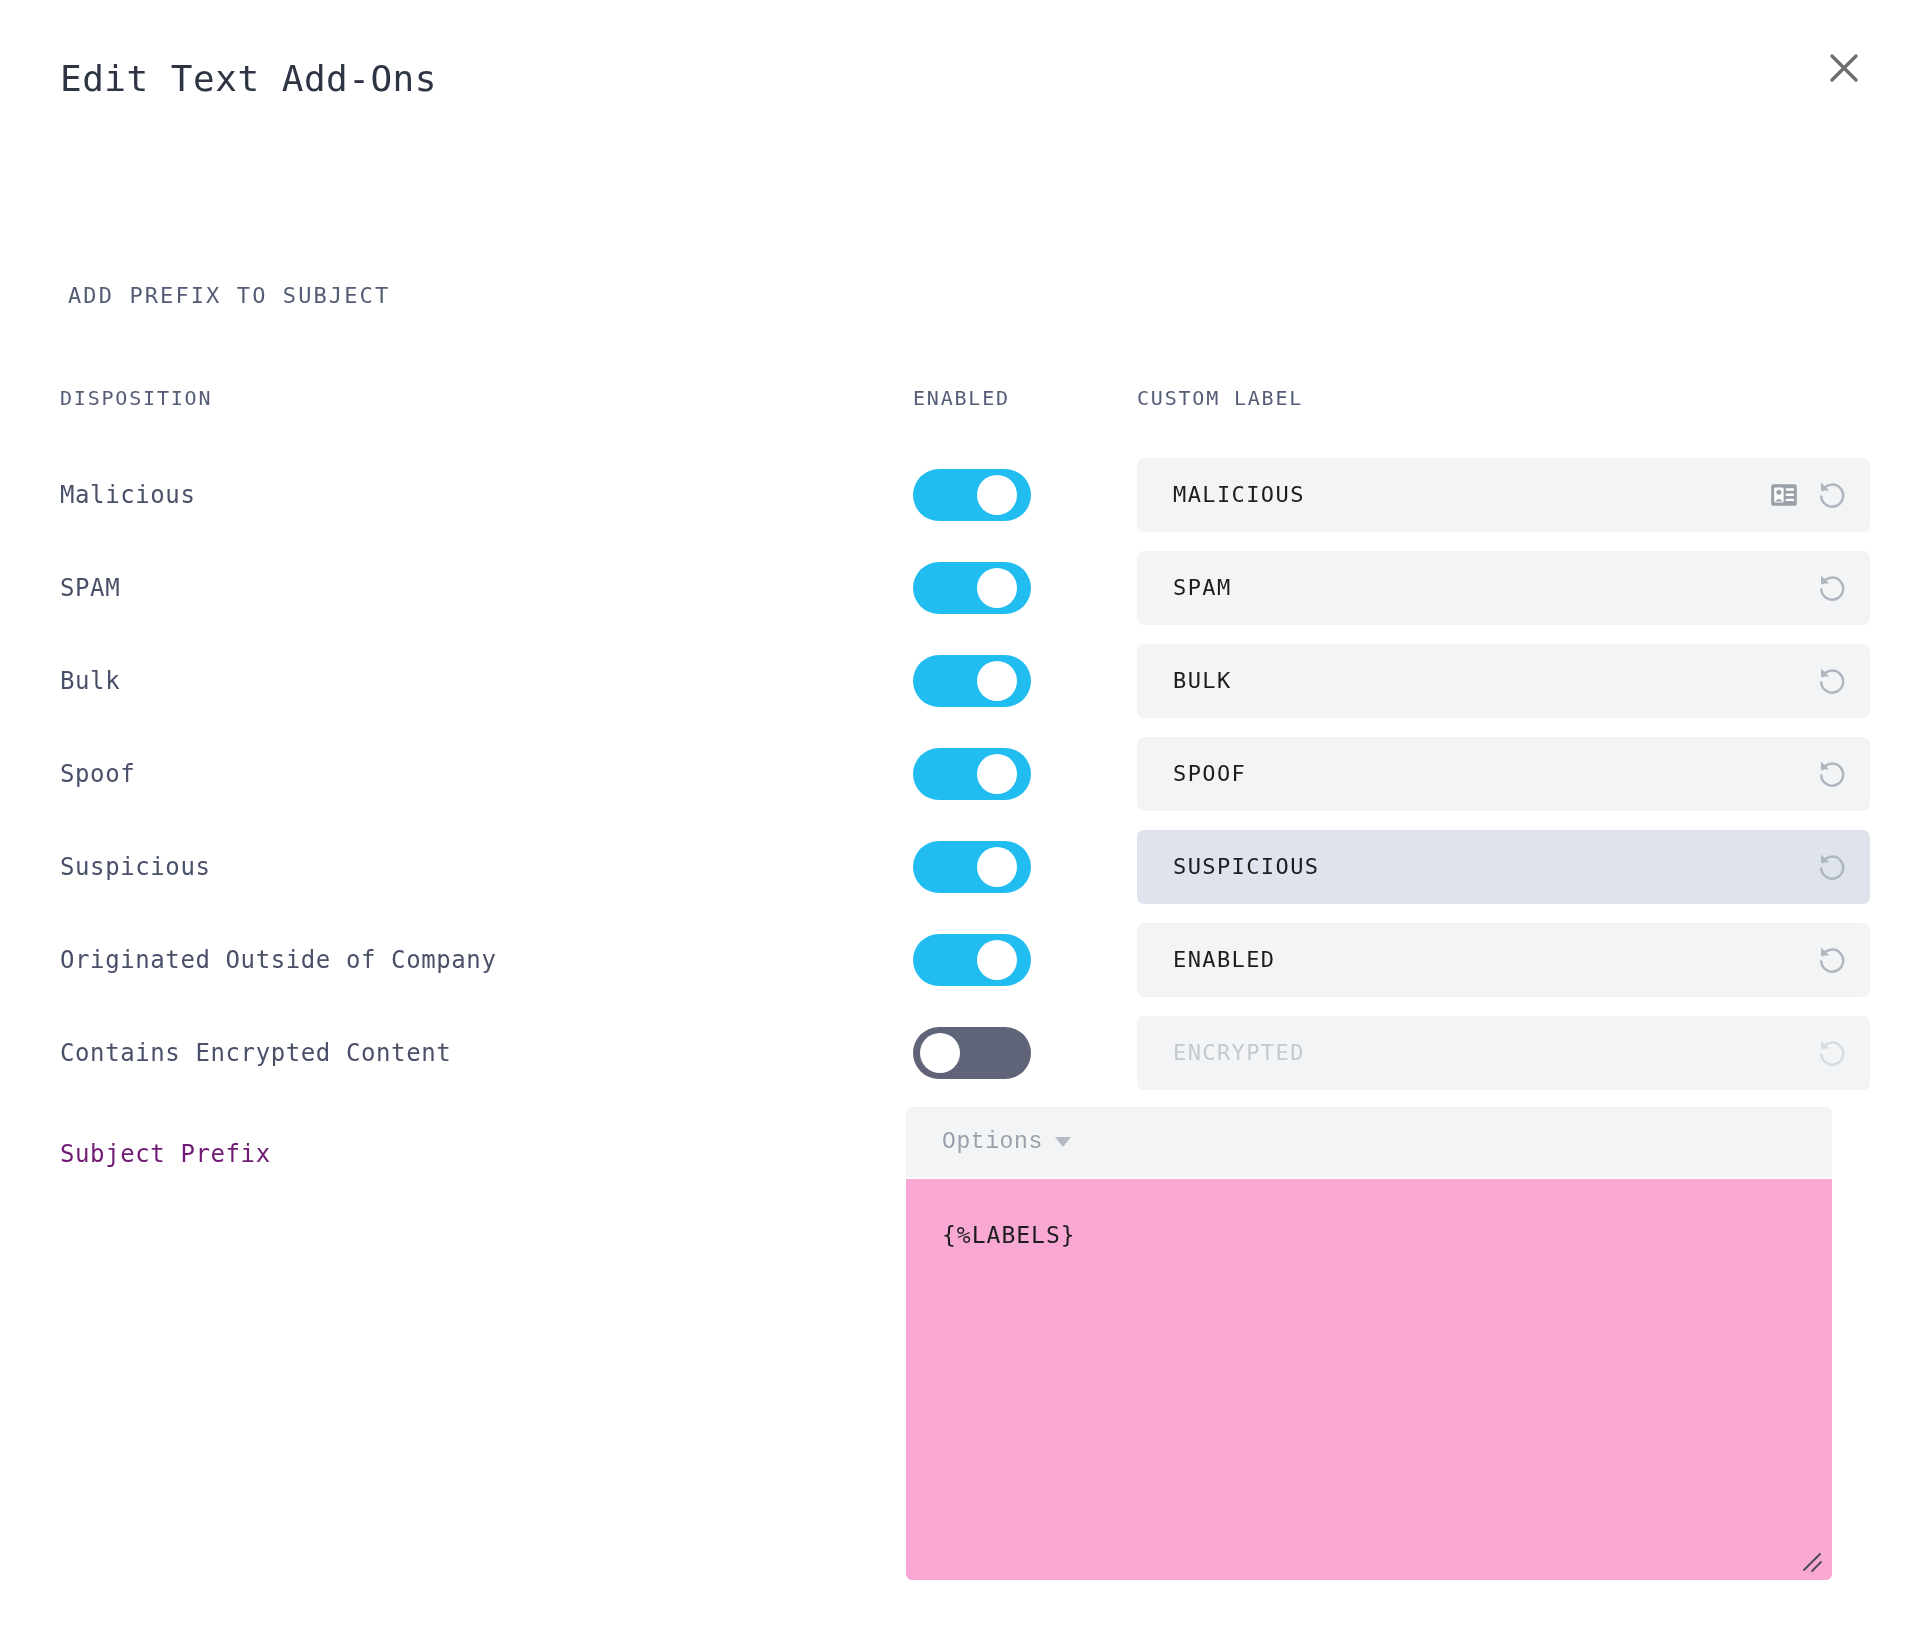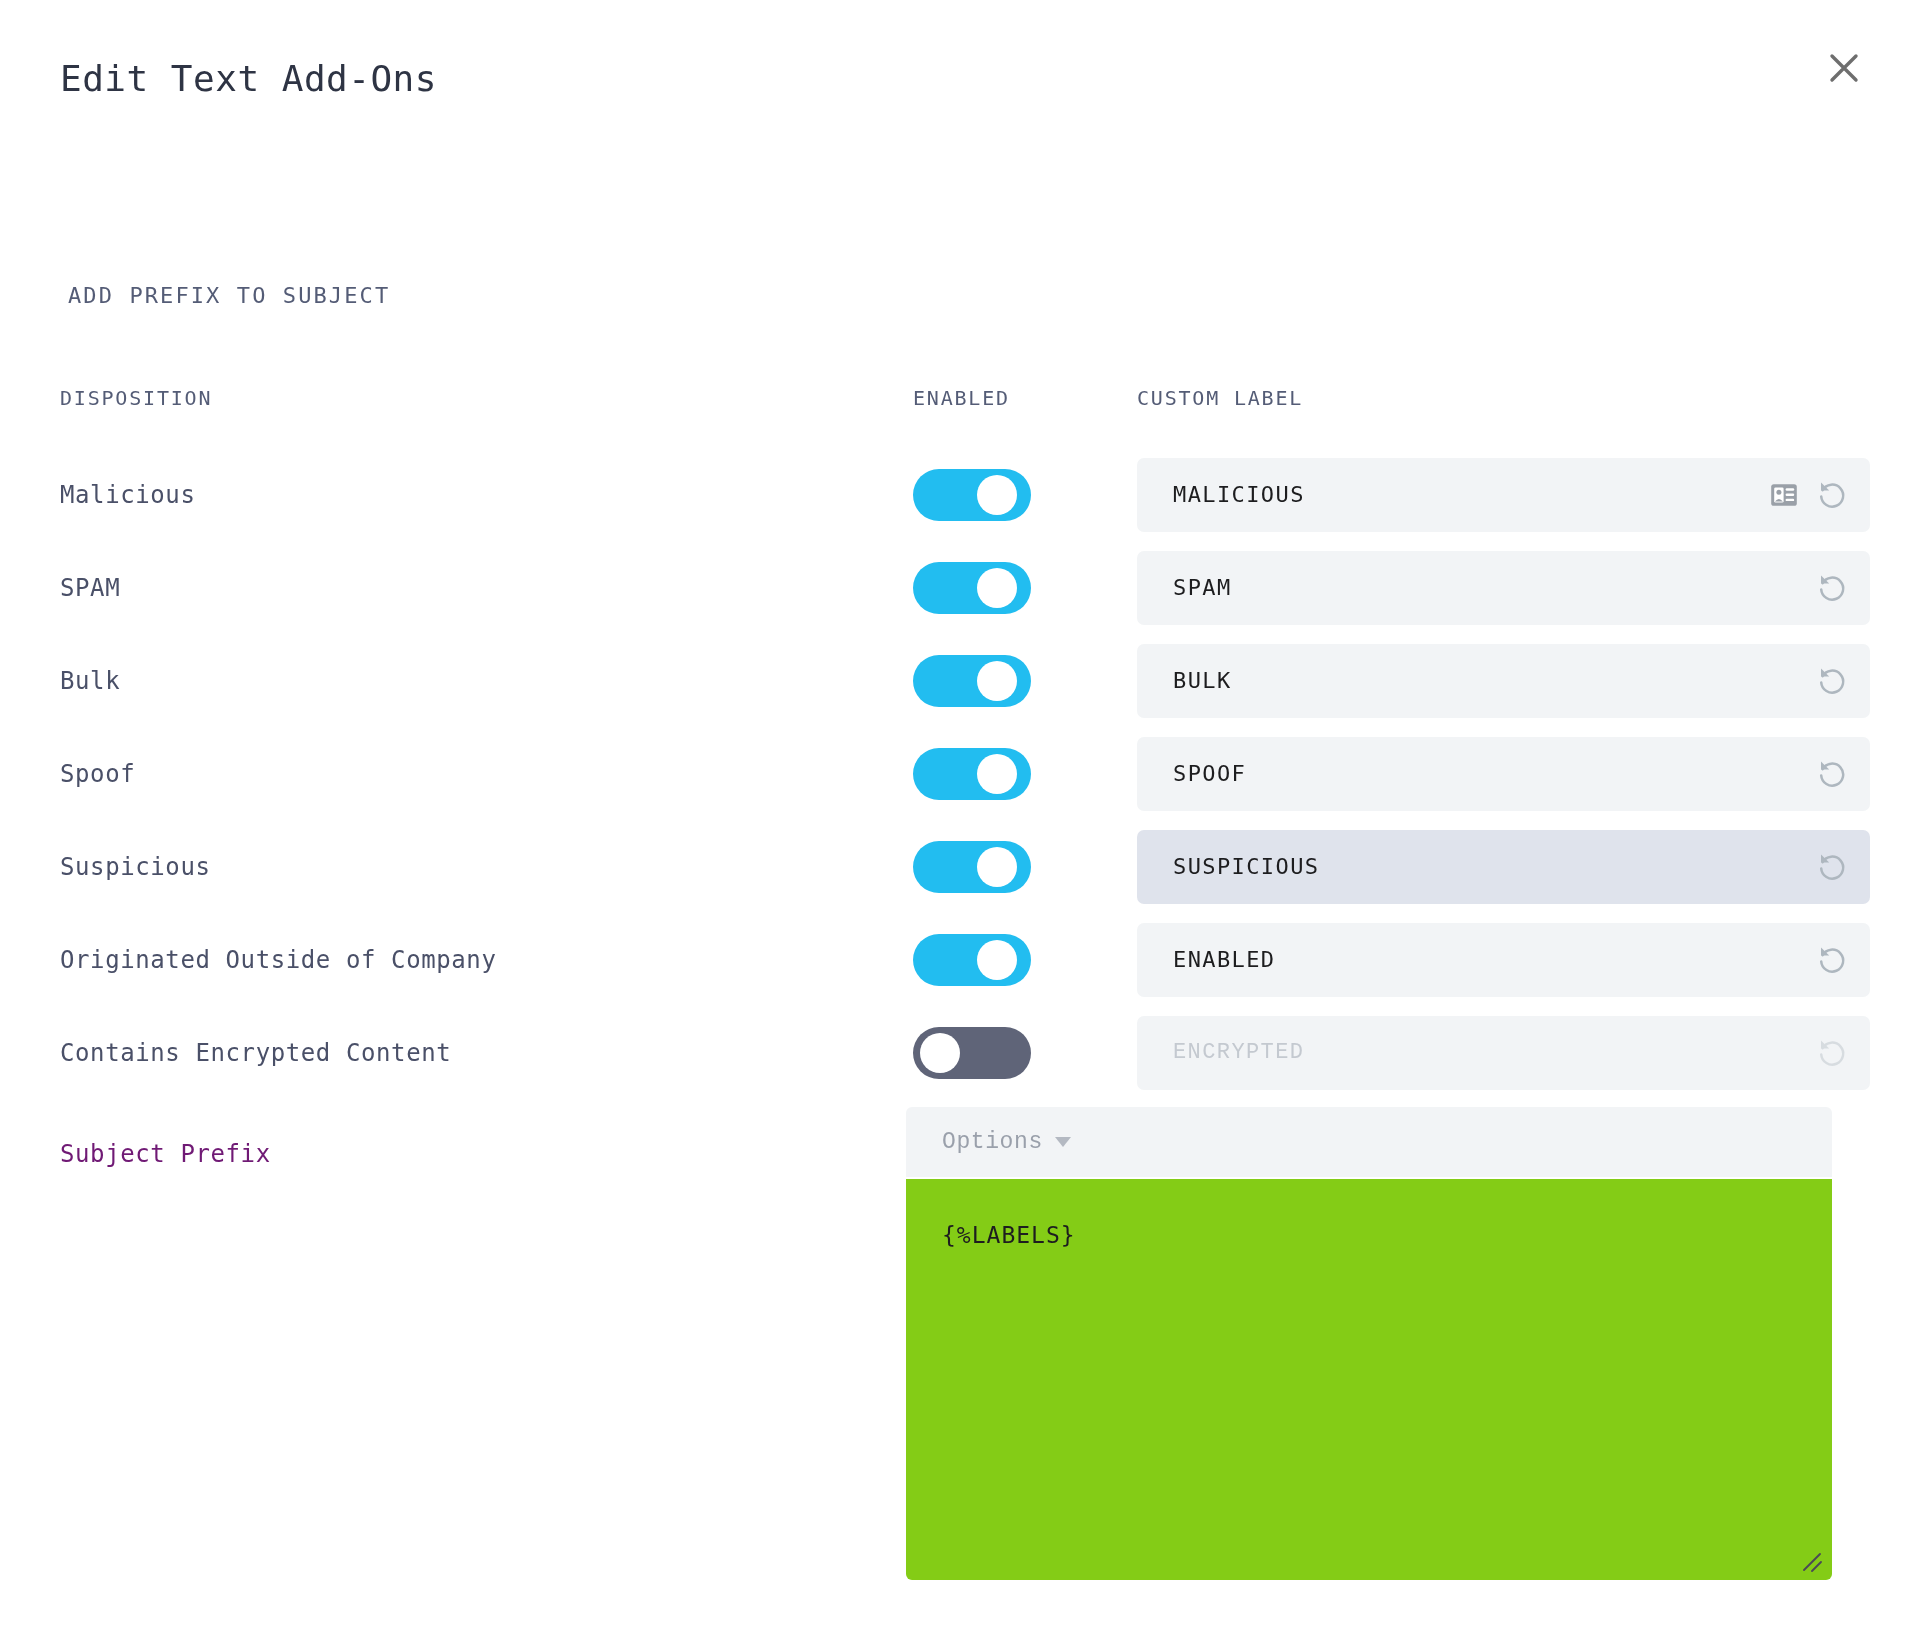--- a/index.html
+++ b/index.html
@@ -145,21 +145,21 @@
   }
   .label-field.highlight { background: #dfe3ec; }
   .label-field .value {
     flex: 1;
     font-size: 22px;
     letter-spacing: 1.4px;
     color: #1d1d1f;
     white-space: nowrap;
     overflow: hidden;
   }
-  .label-field.disabled .value { color: #c4c9d0; font-family: Liberation Mono, monospace; }
+  .label-field.disabled .value { color: #c4c9d0; }
   .field-icons {
     display: flex;
     align-items: center;
     gap: 16px;
     flex: 0 0 auto;
   }
   .icon-btn {
     background: none;
     border: none;
     padding: 0;
@@ -219,21 +219,21 @@
   }
   .caret {
     width: 0; height: 0;
     border-left: 8px solid transparent;
     border-right: 8px solid transparent;
     border-top: 10px solid #b4b9c2;
   }
   .editor-body {
     position: relative;
     height: 403px;
-    background: #84cc16;
+    background: #f9a8d4;
     border-radius: 0 0 6px 6px;
     border-top: 2px solid #ffffff;
     padding: 43px 36px 0 36px;
   }
   .editor-text {
     font-size: 23px;
     letter-spacing: 1.0px;
     color: #1d1d1f;
     white-space: pre-wrap;
     font-family: inherit;

